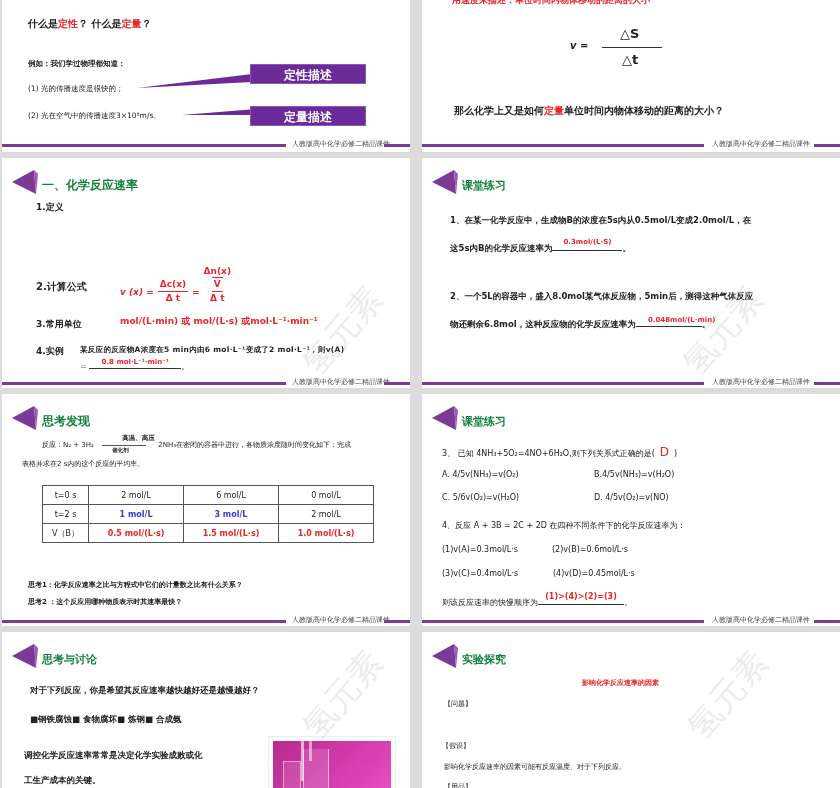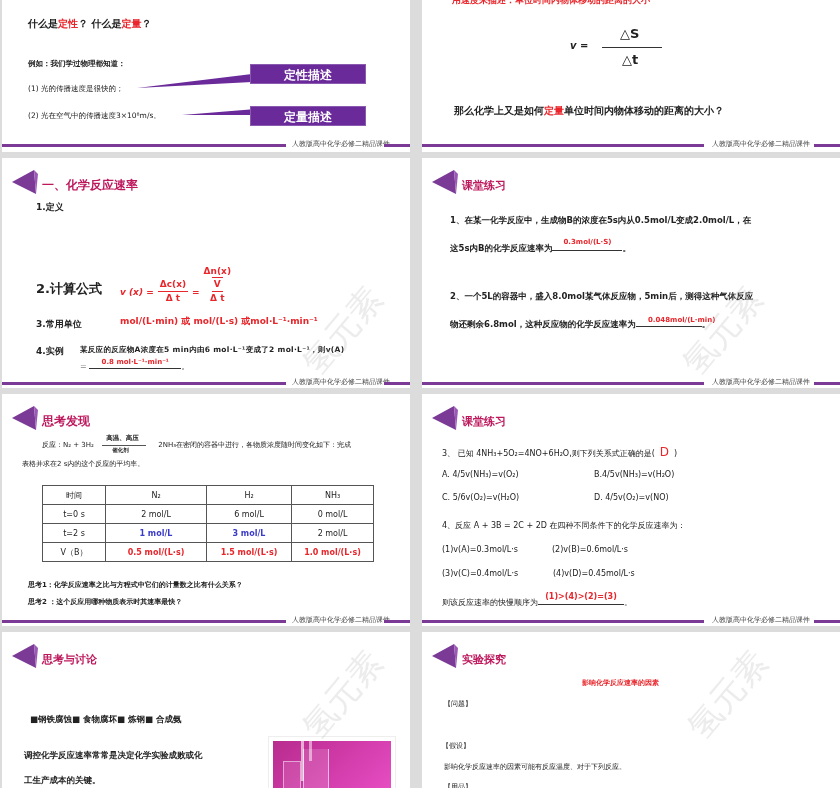--- a/index.html
+++ b/index.html
@@ -7,21 +7,21 @@
     body { font-family: "DejaVu Sans", "Liberation Sans", sans-serif; color: #222; position: relative; }
     .slide { position: absolute; background: #fff; overflow: hidden; }
     .red { color: #e8262b; }
     .blue { color: #3b3bc9; }
     .b { font-weight: bold; }
     .footer { position: absolute; left: 0; right: 0; height: 12px; }
     .footer .bar-l { position: absolute; left: 0; top: 4px; height: 3px; background: #7a3a96; }
     .footer .bar-r { position: absolute; right: 0; top: 4px; width: 26px; height: 3px; background: #7a3a96; }
     .footer .ftxt { position: absolute; top: -1px; font-size: 7px; color: #444; white-space: nowrap; }
     .tri { position: absolute; width: 26px; height: 24px; }
-    .stitle { position: absolute; font-size: 14px; font-weight: bold; color: #be185d; white-space: nowrap; }
+    .stitle { position: absolute; font-size: 14px; font-weight: bold; color: #15803d; white-space: nowrap; }
     .abs { position: absolute; white-space: nowrap; }
     .callout { position: absolute; background: #6a2a9a; color: #fff; font-size: 12px; font-weight: bold; text-align: center; line-height: 20px; border: 1px solid #8a5ab0; }
     .frac { display: inline-flex; flex-direction: column; align-items: center; vertical-align: middle; }
     .frac .num { border-bottom: 1.5px solid #e8262b; padding: 0 2px; line-height: 13px; }
     .frac .den { line-height: 13px; }
     table.rt { border-collapse: collapse; font-size: 8px; }
     table.rt td { border: 1px solid #555; height: 19px; text-align: center; }
     .blank { display: inline-block; border-bottom: 1px solid #333; position: relative; }
     .blank span { position: absolute; left: 0; right: 0; bottom: 2px; text-align: center; color: #e8262b; font-weight: bold; }
     .watermark { position: absolute; font-size: 34px; color: rgba(180,180,180,0.25); transform: rotate(-50deg); pointer-events: none; white-space: nowrap; }
@@ -69,21 +69,21 @@
   </div>
 </div>
 
 <div class="slide" style="left:2px; top:158px; width:408px; height:230px;">
   <svg class="tri" style="left:10px; top:12px;" viewBox="0 0 26 24">
       <polygon points="0,12 22,0 24,24" fill="#7a3a96"></polygon>
       <polygon points="22,0 24,24 26,4" fill="#9b59b6"></polygon>
     </svg>
   <div class="stitle" style="left:40px; top:19px; font-size:12px;">一、化学反应速率</div>
   <div class="abs b" style="left:34px; top:43px; font-size:9px;">1.定义</div>
-  <div class="abs b" style="left:34px; top:122px; font-size:13px;">2.计算公式</div>
+  <div class="abs b" style="left:34px; top:122px; font-size:10px;">2.计算公式</div>
   <div class="abs red b" style="left:118px; top:106px; font-size:9px; display:flex; align-items:center; gap:4px;">
     <span style="font-style:italic; margin-top:14px;">v (x) =</span>
     <span class="frac" style="margin-top:14px;">
         <span class="num">Δc(x)</span>
         <span class="den">Δ t</span>
       </span>
     <span style="margin-top:14px;">=</span>
     <span class="frac">
       <span style="line-height:12px;">Δn(x)</span>
       <span class="num" style="border-top:1.5px solid #e8262b;">V</span>
@@ -130,35 +130,29 @@
 
 <div class="slide" style="left:2px; top:394px; width:408px; height:232px;">
   <svg class="tri" style="left:10px; top:12px;" viewBox="0 0 26 24">
       <polygon points="0,12 22,0 24,24" fill="#7a3a96"></polygon>
       <polygon points="22,0 24,24 26,4" fill="#9b59b6"></polygon>
     </svg>
   <div class="stitle" style="left:40px; top:19px; font-size:12px;">思考发现</div>
   <div class="abs" style="left:40px; top:44px; font-size:7px;">
     <span>反应：N₂ + 3H₂</span>
     <span style="display:inline-block; position:relative; width:48px; height:14px; margin:0 6px; vertical-align:middle;">
-      <span style="position:absolute; left:4px; top:-4px; font-size:6.5px; font-weight:bold;">高温、高压</span>
+      <span style="position:absolute; left:20px; top:-4px; font-size:6.5px; font-weight:bold;">高温、高压</span>
       <span style="position:absolute; left:0; top:7px; width:44px; border-top:1px solid #555;"></span>
       <span style="position:absolute; left:10px; top:9px; font-size:5.5px; font-weight:bold;">催化剂</span>
     </span>
     <span>2NH₃在密闭的容器中进行，各物质浓度随时间变化如下：完成</span>
   </div>
   <div class="abs" style="left:20px; top:65px; font-size:7px;">表格并求在2 s内的这个反应的平均率。</div>
   <table class="rt abs" style="left:40px; top:91px; width:332px;">
     <tbody>
-        <tr>
-      <td style="width:63px;">时间</td>
-      <td style="width:101px;">N₂</td>
-      <td style="width:85px;">H₂</td>
-      <td>NH₃</td>
-    </tr>
     <tr>
       <td>t=0 s</td>
       <td>2 mol/L</td>
       <td>6 mol/L</td>
       <td>0 mol/L</td>
     </tr>
     <tr>
       <td>t=2 s</td>
       <td class="blue b">1 mol/L</td>
       <td class="blue b">3 mol/L</td>
@@ -208,20 +202,21 @@
     <div class="bar-r"></div>
   </div>
 </div>
 
 <div class="slide" style="left:2px; top:632px; width:408px; height:156px;">
   <svg class="tri" style="left:10px; top:12px;" viewBox="0 0 26 24">
       <polygon points="0,12 22,0 24,24" fill="#7a3a96"></polygon>
       <polygon points="22,0 24,24 26,4" fill="#9b59b6"></polygon>
     </svg>
   <div class="stitle" style="left:40px; top:20px; font-size:11px;">思考与讨论</div>
+  <div class="abs b" style="left:28px; top:53px; font-size:8.5px;">对于下列反应，你是希望其反应速率越快越好还是越慢越好？</div>
   <div class="abs b" style="left:28px; top:82px; font-size:8.5px; display:flex; ">
     <span>■钢铁腐蚀</span>
     <span>■ 食物腐坏</span>
     <span>■ 炼钢</span>
     <span>■ 合成氨</span>
   </div>
   <div class="abs b" style="left:22px; top:118px; font-size:8.5px;">调控化学反应速率常常是决定化学实验成败或化</div>
   <div class="abs b" style="left:22px; top:143px; font-size:8.5px;">工生产成本的关键。</div>
   <div class="abs" style="left:266px; top:104px; width:128px; height:60px; background:#fff; border:1px solid #eee; padding:4px;">
     <div style="width:100%; height:100%; background:linear-gradient(135deg,#b82c8e 0%,#d03aa8 50%,#e64ec3 100%); position:relative; overflow:hidden;">

